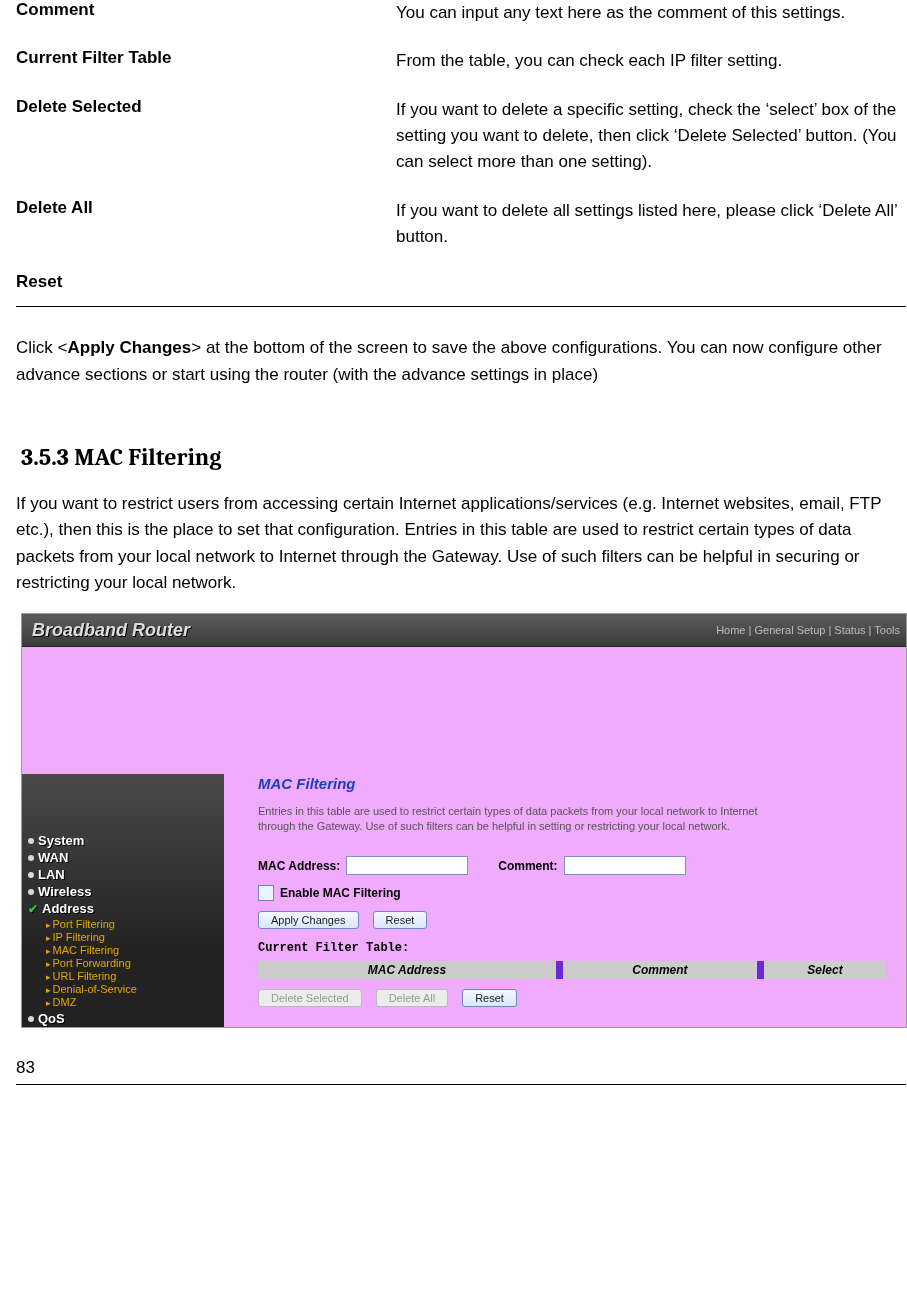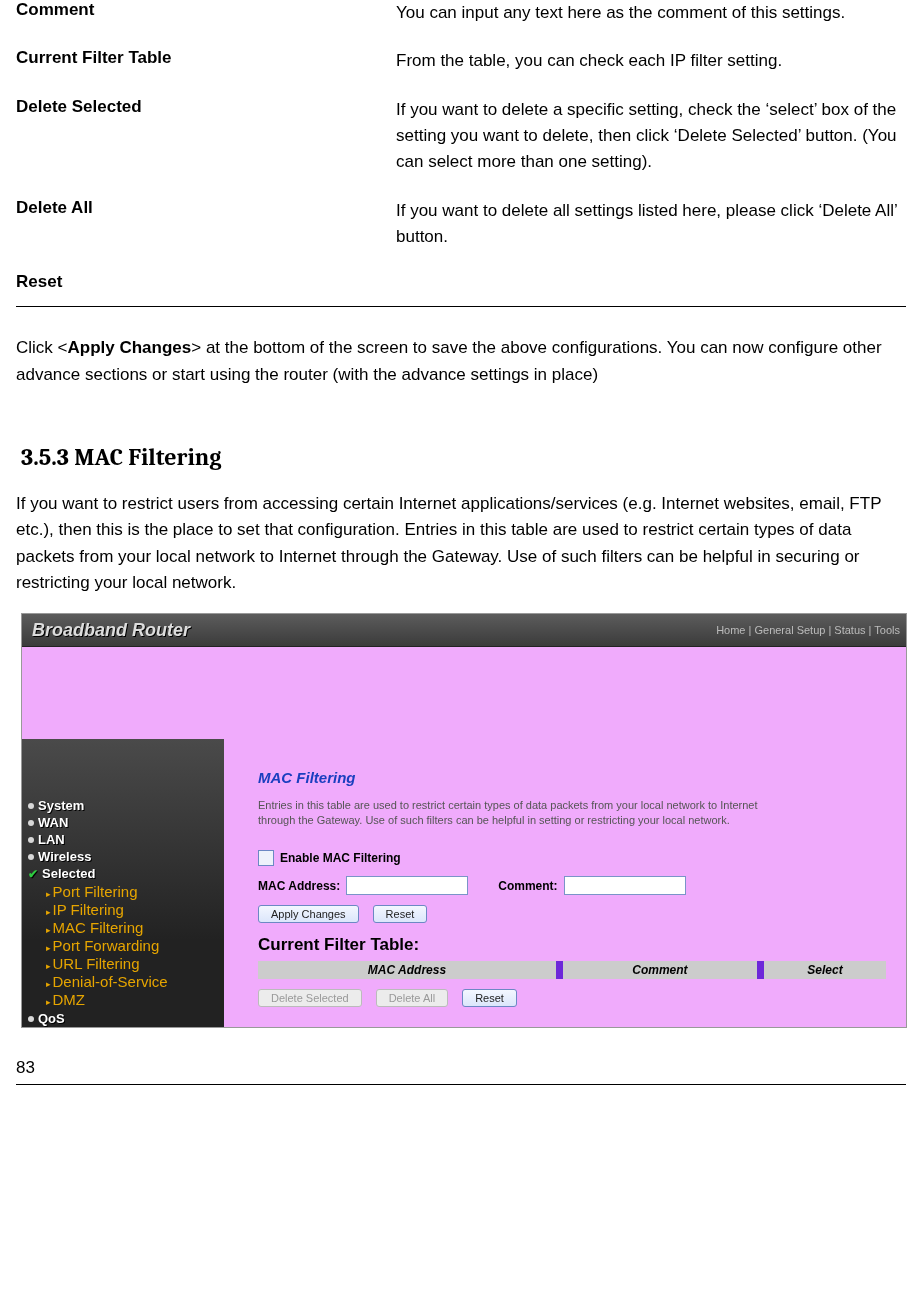--- a/index.html
+++ b/index.html
@@ -120,21 +120,21 @@
     width: 10px; height: 8px; display:inline-block;
     color:#2ecc40; font-size:12px; line-height:8px;
   }
   .sb-sub {
     list-style: none;
     margin: 0 0 2px 0;
     padding: 0 0 0 24px;
   }
   .sb-sub li {
     color: #e6a500;
-    font-size: 15px;
+    font-size: 11px;
     padding: 0.5px 0;
     font-weight: normal;
     text-shadow: none;
   }
   .sb-sub li::before {
     content: "▸";
     color: #e6a500;
     font-size: 9px;
     margin-right: 2px;
   }
@@ -201,23 +201,24 @@
     font-style: italic;
     font-weight: bold;
     font-size: 12px;
     padding: 2px 6px;
     text-align: center;
     border-right: 7px solid #6d28d9;
   }
   .filter-table th:last-child{border-right:none;}
   .ft-caption {
     font-weight: bold;
-    font-size: 17px;
+    font-size: 12px;
     margin-top: 12px;
     margin-bottom:2px;
+    font-family:Liberation Mono, monospace;
   }
   .btn-row { display:flex; gap:14px; margin-top:2px;}
 </style>
 </head>
 <body>
 
 <div class="page">
 
   <div class="def-row">
     <div class="def-term">Comment</div>
@@ -268,21 +269,21 @@
           <li>
               <span class="bullet-white"></span>
               <span>LAN</span>
             </li>
           <li>
               <span class="bullet-white"></span>
               <span>Wireless</span>
             </li>
           <li style="color:#fff;">
               <span class="check-green">✔</span>
-              <span>Selected</span>
+              <span>Address</span>
             </li>
         </ul>
         <ul class="sb-sub">
           <li>Port Filtering</li>
           <li>IP Filtering</li>
           <li>MAC Filtering</li>
           <li>Port Forwarding</li>
           <li>URL Filtering</li>
           <li>Denial-of-Service</li>
           <li>DMZ</li>
@@ -293,30 +294,30 @@
               <span>QoS</span>
             </li>
         </ul>
       </div>
 
       <div class="router-main">
         <div class="panel-title">MAC Filtering</div>
         <div class="panel-desc">Entries in this table are used to restrict certain types of data packets from your local network to Internet through the Gateway. Use of such filters can be helpful in setting or restricting your local network.</div>
 
         <div class="form-line">
-          <span class="checkbox"></span>
-          <span class="lbl">Enable MAC Filtering</span>
-        </div>
-
-        <div class="form-line">
           <span class="lbl">MAC Address:</span>
           <span class="text-input"></span>
           <span style="width:18px;"></span>
           <span class="lbl">Comment:</span>
           <span class="text-input"></span>
+        </div>
+
+        <div class="form-line">
+          <span class="checkbox"></span>
+          <span class="lbl">Enable MAC Filtering</span>
         </div>
 
         <div class="btn-row" style="margin-top:8px;margin-bottom:4px;">
           <span class="btn">Apply Changes</span>
           <span class="btn">Reset</span>
         </div>
 
         <div class="ft-caption">Current Filter Table:</div>
         <table class="filter-table">
           <tbody>

